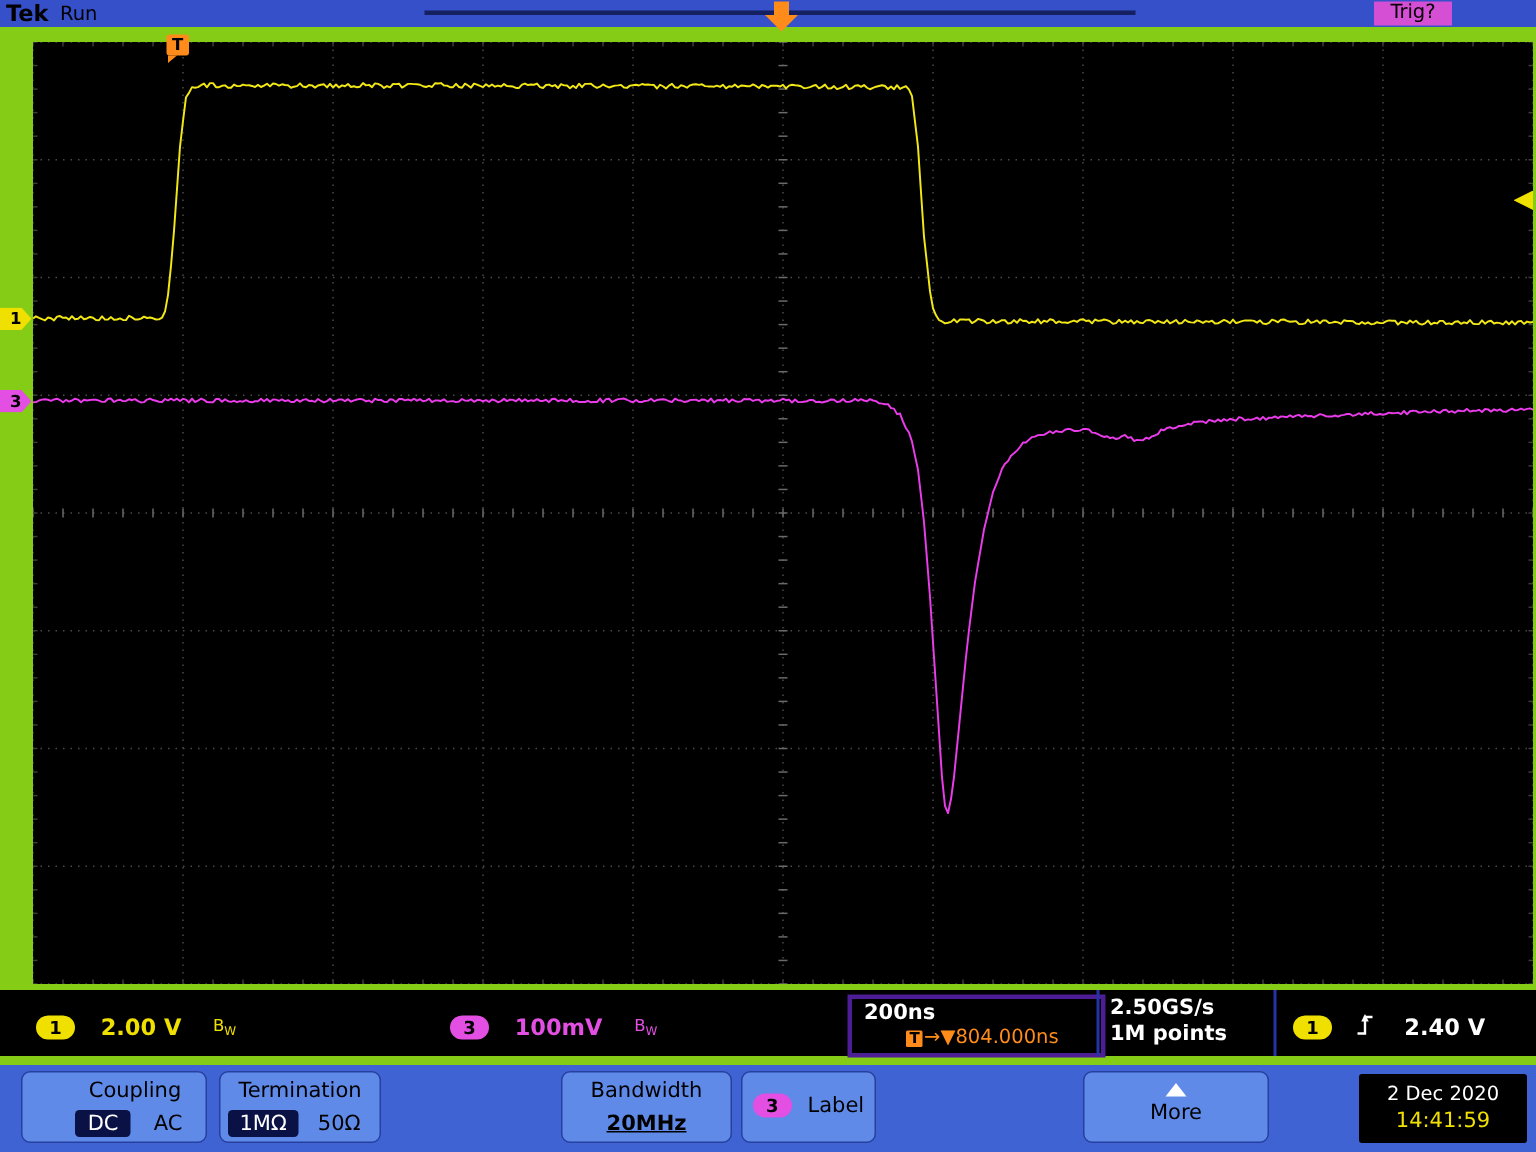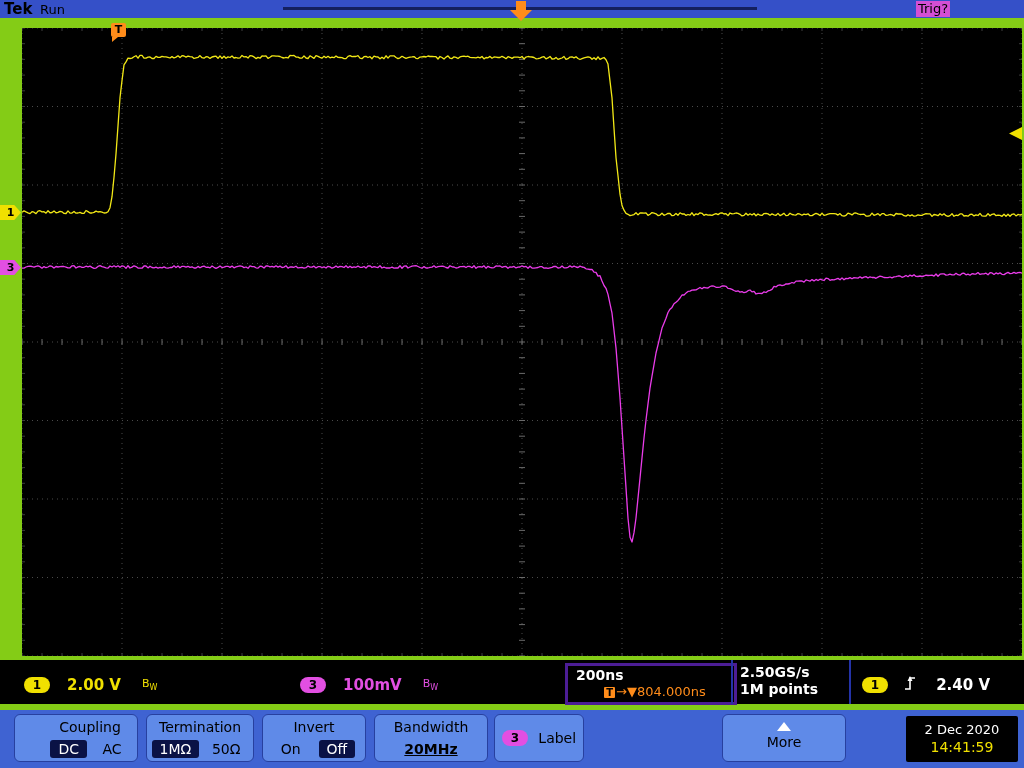--- a/index.html
+++ b/index.html
@@ -5,21 +5,21 @@
   html,body{margin:0;padding:0;background:#000;}
   .screen{position:relative;width:1024px;height:768px;background:#84cc16;overflow:hidden;
           font-family:"DejaVu Sans",sans-serif;}
 
   
   .top-bar{position:absolute;left:0;top:0;width:1024px;height:18px;background:#3550c8;}
   .tek{position:absolute;left:4px;top:0;color:#000;font-weight:bold;font-size:15px;}
   .run{position:absolute;left:40px;top:2px;color:#000;font-size:13px;}
   .record-line{position:absolute;left:283px;top:7px;width:474px;height:3px;background:#14205f;}
   .trig-pos-arrow{position:absolute;left:509px;top:0;width:24px;height:22px;}
-  .trig-badge{position:absolute;left:916px;top:1px;width:34px;height:16px;background:#d44fd4;
+  .trig-badge{position:absolute;left:916px;top:1px;width:52px;height:16px;background:#d44fd4;
               color:#000;font-size:13px;text-align:center;line-height:16px;}
 
   
   .graticule{position:absolute;left:22px;top:28px;width:1000px;height:628px;background:#000;}
   .graticule svg{display:block;}
 
   
   .trig-flag{position:absolute;left:111px;top:23px;width:15px;height:14px;background:#ff8c1a;
              color:#000;font-weight:bold;font-size:11px;text-align:center;line-height:14px;border-radius:2px;}
   .trig-flag::after{content:"";position:absolute;left:1px;top:14px;width:0;height:0;
@@ -454,27 +454,20 @@
         <span class="opt">AC</span>
       </div>
     </div>
     <div class="mbtn btn-termination">
       <div class="mtitle">Termination</div>
       <div class="opts">
         <span class="opt sel">1MΩ</span>
         <span class="opt">50Ω</span>
       </div>
     </div>
-    <div class="mbtn btn-invert">
-      <div class="mtitle">Invert</div>
-      <div class="opts">
-        <span class="opt">On</span>
-        <span class="opt sel">Off</span>
-      </div>
-    </div>
     <div class="mbtn btn-bandwidth">
       <div class="mtitle">Bandwidth</div>
       <div class="bw-val">20MHz</div>
     </div>
     <div class="mbtn btn-label">
       <div class="label-row">
         <span class="pill m">3</span>
         <span class="lbl-text">Label</span>
       </div>
     </div>

